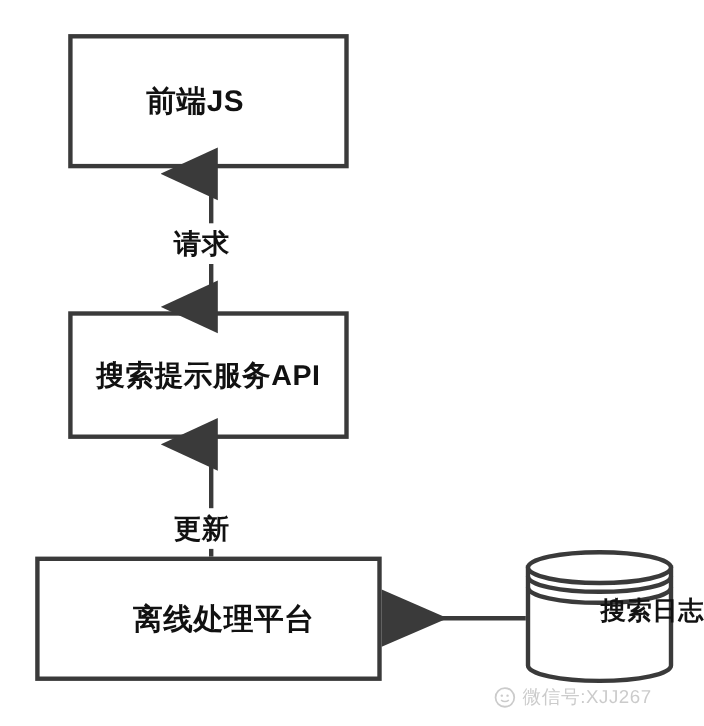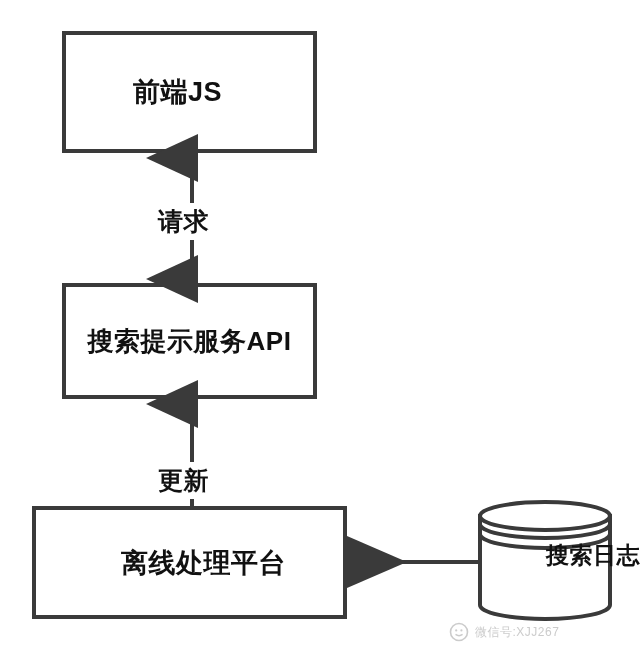--- a/index.html
+++ b/index.html
@@ -44,21 +44,21 @@
     padding: 2px 3px;
     white-space: nowrap;
     letter-spacing: 0.5px;
   }
   .watermark {
     position: absolute;
     display: flex;
     align-items: center;
     gap: 6px;
     color: #c9c9c9;
-    font-size: 12px;
+    font-size: 17px;
     white-space: nowrap;
     opacity: 0.95;
   }
   .watermark .wm-text { letter-spacing: 0.5px; }
 </style>
 </head>
 <body>
 
 <svg id="canvas" viewBox="0 0 640 660" xmlns="http://www.w3.org/2000/svg">
   <defs>

